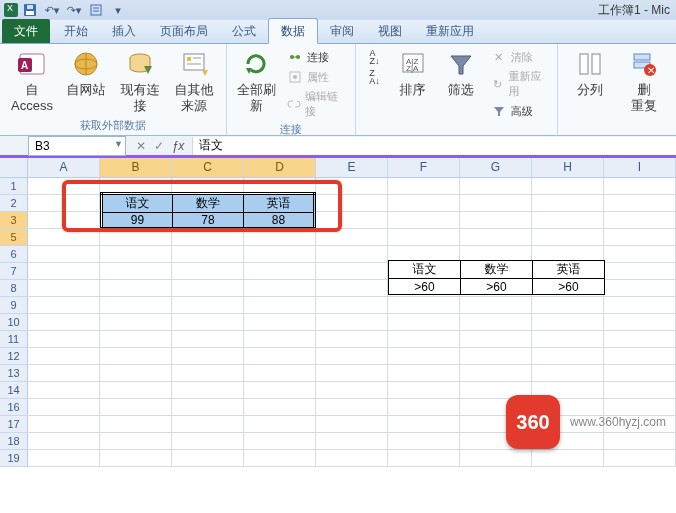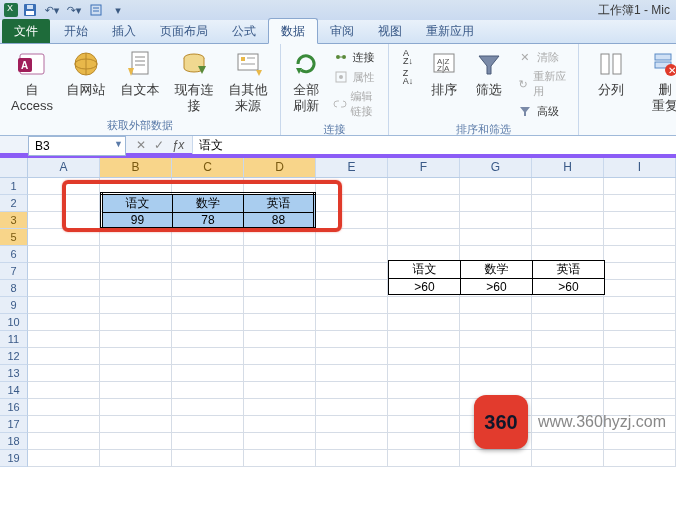--- a/index.html
+++ b/index.html
@@ -25,21 +25,21 @@
 .group-items { display:flex; gap:6px; align-items:flex-start; }
 .big-btn { display:flex; flex-direction:column; align-items:center; width:48px; text-align:center; gap:2px; cursor:pointer;}
 .big-btn .ico { width:32px; height:32px; display:flex; align-items:center; justify-content:center; }
 .big-btn .lbl { font-size:13px; color:#3a3a3a; line-height:16px; }
 .small-btns { display:flex; flex-direction:column; gap:2px; }
 .small-btn { display:flex; align-items:center; gap:4px; font-size:11px; color:#3a3a3a; padding:1px 3px; cursor:pointer;}
 .small-btn .sico { width:16px; height:16px; display:flex; align-items:center; justify-content:center; font-size:11px;}
 .group-label { text-align:center; font-size:11px; color:#5a7aa8; padding-top:2px;}
 
 
-.namebox-row { height:22px; border-bottom:5px solid #8b5cf6; display:flex; align-items:flex-start; background:#eef3fa; }
+.namebox-row { height:22px; border-bottom:3px solid #8b5cf6; display:flex; align-items:center; background:#eef3fa; }
 .namebox { width:98px; height:20px; border:1px solid #9db7d7; background:#fff; margin-left:28px; display:flex; align-items:center; padding:0 6px; font-size:12px; position:relative;}
 .namebox .dd { position:absolute; right:2px; top:2px; font-size:9px; color:#5a7aa8;}
 .fx-area { display:flex; align-items:center; margin-left:6px; flex:1; }
 .fx-btn { width:20px; height:18px; display:flex; align-items:center; justify-content:center; font-style:italic; color:#555; border:1px solid transparent;}
 .fx-cancel,.fx-enter{ width:18px; display:flex; justify-content:center; color:#888;}
 .formula-input { flex:1; height:18px; border:none; background:#fff; padding:0 6px; font-size:12px; outline:none; border-left:1px solid #c9d8ec; margin-left:4px;}
 
 
 .sheet-wrap { position:relative; }
 .corner { position:absolute; left:0; top:0; width:28px; height:20px; background:#e7eef8; border-right:1px solid #b9cde6; border-bottom:1px solid #b9cde6;}
@@ -60,24 +60,24 @@
 
 .redbox { position:absolute; left:62px; top:22px; width:280px; height:52px; border:4px solid #e03a2a; border-radius:6px; pointer-events:none; box-shadow:0 0 2px rgba(224,58,42,.5);}
 
 
 .crit-table { position:absolute; left:388px; top:102px; }
 .crit-table table { border-collapse:collapse; }
 .crit-table td { border:1px solid #000; width:72px; height:16px; text-align:center; font-size:12px; background:#fff;}
 
 
 .watermark { position:absolute; right:10px; bottom:18px; display:flex; align-items:center; gap:10px;}
-.wm-badge { width:54px; height:54px; background:#e23b2d; border-radius:12px; color:#0f172a; font-weight:bold; font-size:20px; display:flex; align-items:center; justify-content:center; box-shadow:0 2px 4px rgba(0,0,0,.3);}
+.wm-badge { width:54px; height:54px; background:#e23b2d; border-radius:12px; color:#ffffff; font-weight:bold; font-size:20px; display:flex; align-items:center; justify-content:center; box-shadow:0 2px 4px rgba(0,0,0,.3);}
 .wm-text { display:flex; flex-direction:column; }
 .wm-text .t1 { font-size:24px; color:#333; font-weight:bold; letter-spacing:2px;}
-.wm-text .t2 { font-size:16px; color:#888;text-align:right; }
+.wm-text .t2 { font-size:12px; color:#888;text-align:right; }
 
 svg { display:block; }
 </style>
 </head>
 <body>
 
 <div class="titlebar">
   <div class="xl-icon"></div>
   <div class="qat">
     <div class="qbtn">
@@ -132,32 +132,20 @@
               <circle cx="16" cy="16" r="11" fill="#e8b84a" stroke="#b8882a"></circle>
               <ellipse cx="16" cy="16" rx="11" ry="5" fill="none" stroke="#b8882a"></ellipse>
               <line x1="16" y1="5" x2="16" y2="27" stroke="#b8882a"></line>
             </svg>
           </div>
           <div class="lbl">自网站</div>
         </div>
       <div class="big-btn">
           <div class="ico">
             <svg width="32" height="32">
-              <rect x="8" y="4" width="16" height="22" fill="#fff" stroke="#888"></rect>
-              <line x1="11" y1="9" x2="21" y2="9" stroke="#888"></line>
-              <line x1="11" y1="13" x2="21" y2="13" stroke="#888"></line>
-              <line x1="11" y1="17" x2="21" y2="17" stroke="#888"></line>
-              <polygon points="4,20 10,20 7,28" fill="#e8b84a"></polygon>
-            </svg>
-          </div>
-          <div class="lbl">自文本</div>
-        </div>
-      <div class="big-btn">
-          <div class="ico">
-            <svg width="32" height="32">
               <ellipse cx="16" cy="10" rx="10" ry="4" fill="#f0d890" stroke="#b8882a"></ellipse>
               <path d="M6 10 v10 a10 4 0 0 0 20 0 v-10" fill="#f0d890" stroke="#b8882a"></path>
               <polygon points="20,18 28,18 24,26" fill="#5a8a3a"></polygon>
             </svg>
           </div>
           <div class="lbl">现有连接</div>
         </div>
       <div class="big-btn">
           <div class="ico">
             <svg width="32" height="32">
@@ -258,21 +246,20 @@
         <div class="small-btn">
             <span class="sico">
               <svg width="14" height="14">
                 <polygon points="2,3 12,3 8,8 8,12 6,12 6,8" fill="#7a8aa8"></polygon>
               </svg>
             </span>
             <span>高级</span>
           </div>
       </div>
     </div>
-    <div class="group-label">排序和筛选</div>
   </div>
 
   <div class="group" style="border-right:none">
     <div class="group-items">
       <div class="big-btn">
           <div class="ico">
             <svg width="32" height="32">
               <rect x="6" y="6" width="8" height="20" fill="#fff" stroke="#888"></rect>
               <rect x="18" y="6" width="8" height="20" fill="#fff" stroke="#888"></rect>
             </svg>

